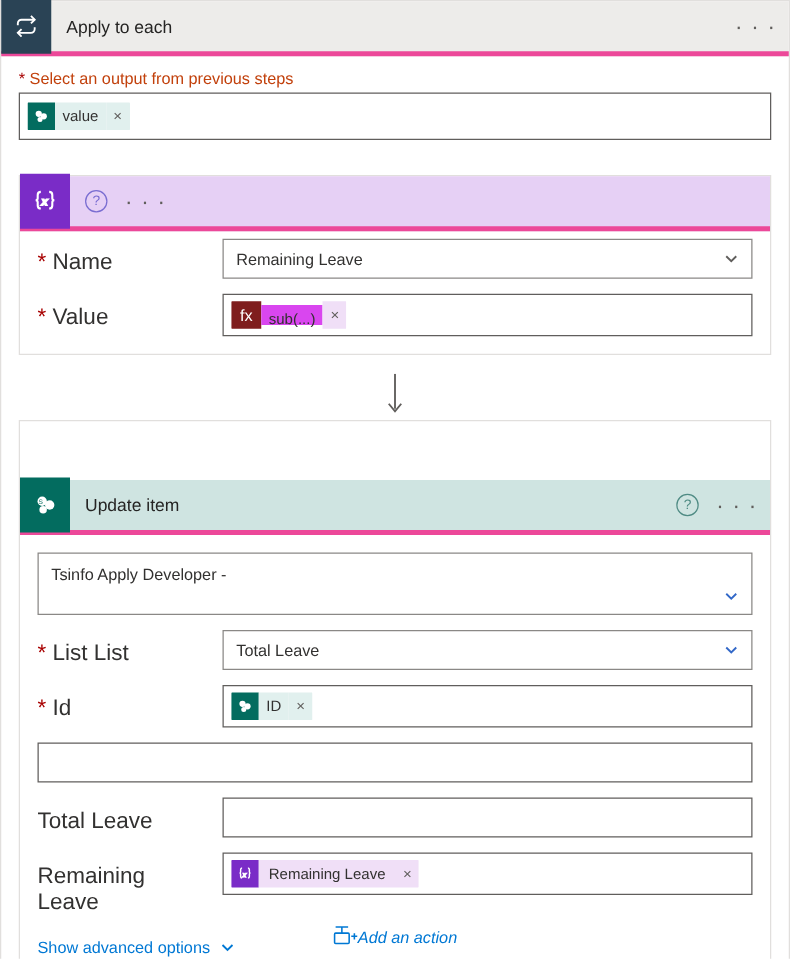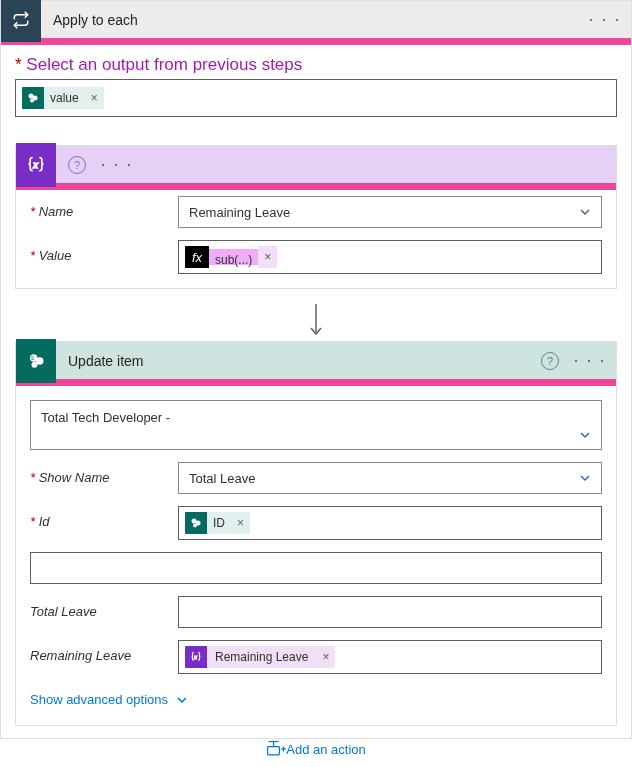--- a/index.html
+++ b/index.html
@@ -1,56 +1,56 @@
 <!DOCTYPE html>
 <html><head>
 <meta charset="utf-8">
 <style>
   * { box-sizing: border-box; margin: 0; padding: 0; font-family: "Segoe UI", sans-serif; }
   body { background: #ffffff; width: 632px; height: 767px; position: relative; color: #323130; font-size: 13px; }
   .main-card { border: 1px solid #e1dfdd; margin: 0; background: #fff; }
-  .header-bar { display: flex; align-items: center; padding: 0 10px; height: 44px; background: #edecea; border-bottom: 7px solid #ec4899; }
+  .header-bar { display: flex; align-items: center; padding: 0 10px; height: 44px; background: #edecea; border-bottom: 4px solid #ec4899; }
   .header-bar.purple { background: #e6d0f5; }
-  .header-bar.teal { background: #cfe4e1; }
+  .header-bar.teal { background: #cfe4e1; margin-top: 47px; }
   .icon-box { width: 40px; height: 44px; display: flex; align-items: center; justify-content: center; margin-left: -10px; margin-right: 12px; }
   .icon-box.grey { background: #2a4355; color: #fff; }
   .icon-box.purple { background: #7a2cc7; color: #fff; }
   .icon-box.teal { background: #036c5f; color: #fff; }
   .header-title { flex: 1; font-size: 14px; color: #252423; }
   .header-right { display: flex; align-items: center; gap: 14px; }
   .ellipsis { font-size: 18px; letter-spacing: 1px; color: #605e5c; cursor: pointer; }
   .help-circle { width: 18px; height: 18px; border: 1.5px solid #7a6dd1; border-radius: 50%; display: flex; align-items: center; justify-content: center; font-size: 11px; color: #7a6dd1; cursor: pointer; }
   .help-circle.teal-b { border-color: #4f8b84; color: #4f8b84; }
   .body-pad { padding: 10px 14px 16px 14px; }
-  .req-label { color: #a21caf; font-size: 17px; margin-bottom: 4px; display: block; }
+  .req-label { color: #c2410c; font-size: 13px; margin-bottom: 4px; display: block; }
   .req::before { content: "* "; color: #a80000; }
   .token-input { border: 1px solid #605e5c; min-height: 32px; display: flex; align-items: center; padding: 4px 6px; gap: 4px; background: #fff; flex-wrap: wrap; width: 100%; }
   .token-input.tall { min-height: 38px; }
   .token { display: inline-flex; align-items: center; height: 24px; font-size: 12px; border-radius: 2px; overflow: hidden; }
   .token.sp .t-icon { background: #036c5f; width: 22px; height: 22px; display: flex; align-items: center; justify-content: center; color: #fff; font-size: 11px; }
   .token.sp .t-text { background: #e1f0ee; padding: 0 6px; height: 22px; line-height: 22px; color: #323130; }
   .token.sp .t-x { background: #e1f0ee; padding: 0 6px; height: 22px; line-height: 22px; color: #605e5c; cursor: pointer; }
-  .token.fx .t-icon { background: #000000; width: 24px; height: 22px; display: flex; align-items: center; justify-content: center; color: #fff; font-size: 13px; font-style: italic; }
-  .token.fx .t-text { background: #f0abfc; padding: 0 6px; height: 16px; line-height: 22px; color: #323130; }
+  .token.fx .t-icon { background: #7f1d1d; width: 24px; height: 22px; display: flex; align-items: center; justify-content: center; color: #fff; font-size: 13px; }
+  .token.fx .t-text { background: #d946ef; padding: 0 6px; height: 16px; line-height: 22px; color: #323130; }
   .token.fx .t-x { background: #f0dff7; padding: 0 6px; height: 22px; line-height: 22px; color: #605e5c; cursor: pointer; }
   .token.var .t-icon { background: #7a2cc7; width: 22px; height: 22px; display: flex; align-items: center; justify-content: center; color: #fff; font-size: 11px; }
   .token.var .t-text { background: #f0dff7; padding: 0 8px; height: 22px; line-height: 22px; color: #323130; }
   .token.var .t-x { background: #f0dff7; padding: 0 6px; height: 22px; line-height: 22px; color: #605e5c; cursor: pointer; }
   .nested-card { margin: 12px 14px 12px 14px; border: 1px solid #e1dfdd; background: #fff; }
   .form-row { display: flex; align-items: flex-start; padding: 6px 14px; gap: 10px; }
-  .form-row .f-label { width: 138px; padding-top: 8px; font-size: 13px; font-style: italic; }
+  .form-row .f-label { width: 138px; padding-top: 8px; font-size: 18px; }
   .form-row .f-input { flex: 1; }
   .select-box { border: 1px solid #8a8886; height: 32px; display: flex; align-items: center; padding: 0 10px; justify-content: space-between; background: #fff; font-size: 13px; }
   .select-box.multi { height: auto; min-height: 50px; padding: 8px 10px; flex-direction: row; align-items: flex-start; }
   .select-box .content { flex: 1; line-height: 18px; }
   .chev { width: 12px; color: #3268c8; }
   .arrow-down-connector { height: 40px; display: flex; justify-content: center; align-items: center; }
   .arrow-down-connector svg { stroke: #605e5c; }
   .adv-link { color: #0078d4; font-size: 13px; padding: 12px 14px 18px; display: flex; align-items: center; gap: 8px; cursor: pointer; }
-  .add-action { position: absolute; bottom: 10px; left: 0; right: 0; display: flex; justify-content: center; align-items: center; gap: 0; color: #0078d4; font-size: 13px; cursor: pointer; }
+  .add-action { position: absolute; bottom: 10px; left: 0; right: 0; display: flex; justify-content: center; align-items: center; gap: 0; color: #0078d4; font-size: 13px; cursor: pointer; font-style: italic; }
   .add-action svg { stroke: #0078d4; }
   .braces-svg { width: 20px; height: 20px; }
 </style>
 </head>
 <body>
 
 <div class="main-card">
   <div class="header-bar">
     <div class="icon-box grey">
       <svg width="18" height="18" viewBox="0 0 24 24" fill="none" stroke="white" stroke-width="2">
@@ -145,31 +145,31 @@
         <span class="ellipsis">· · ·</span>
       </div>
     </div>
 
     <div style="height:8px;"></div>
 
     <div class="form-row">
       <div class="f-input">
         <div class="select-box multi">
           <div class="content">
-            <div>Total Tech Developer -</div>
+            <div>Tsinfo Apply Developer -</div>
           </div>
           <svg class="chev" style="align-self:flex-end;" viewBox="0 0 12 12" fill="none" stroke="#3268c8" stroke-width="1.5">
               <polyline points="2 4 6 8 10 4"></polyline>
             </svg>
         </div>
       </div>
     </div>
 
     <div class="form-row">
-      <div class="f-label req">Show Name</div>
+      <div class="f-label req">List List</div>
       <div class="f-input">
         <div class="select-box">
           <span>Total Leave</span>
           <svg class="chev" viewBox="0 0 12 12" fill="none" stroke="#3268c8" stroke-width="1.5">
               <polyline points="2 4 6 8 10 4"></polyline>
             </svg>
         </div>
       </div>
     </div>
 

